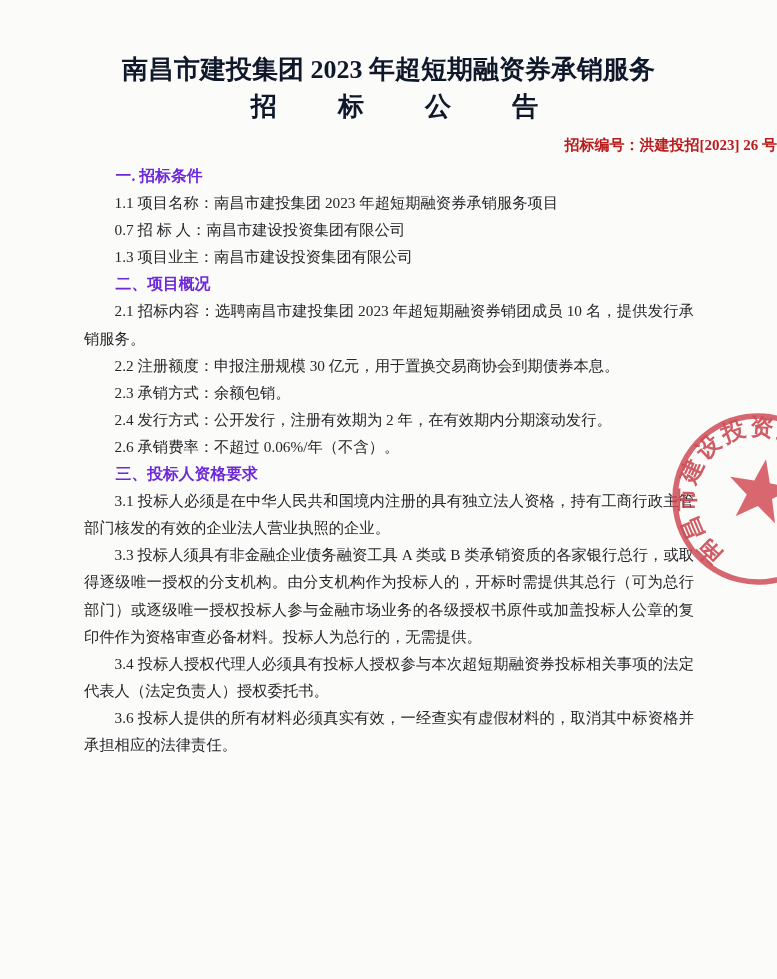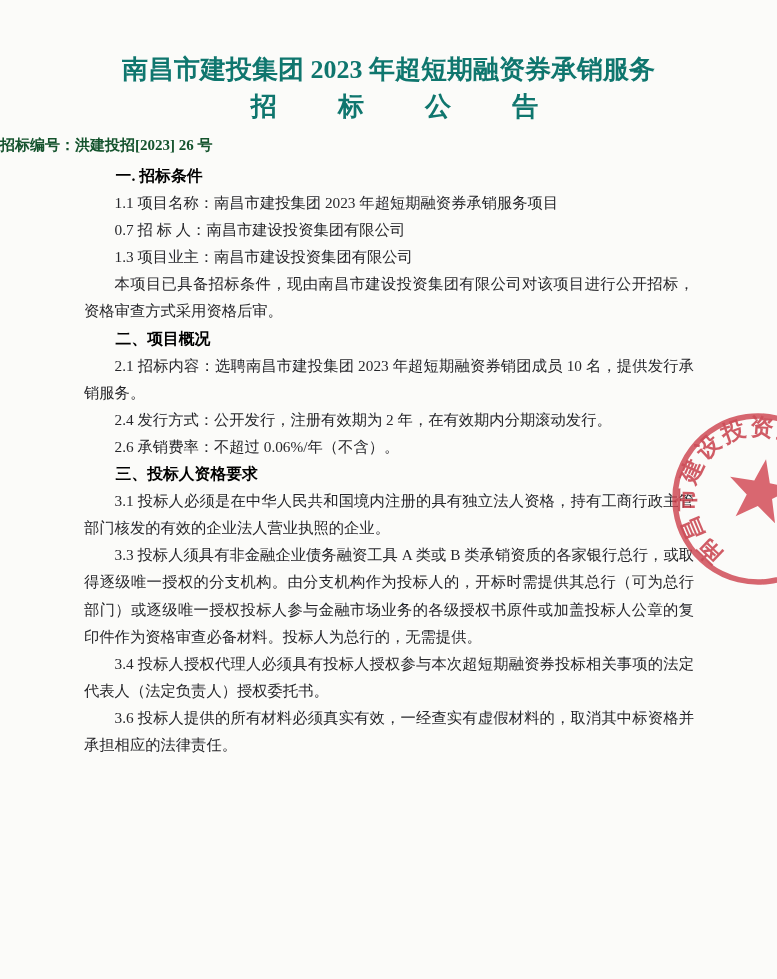--- a/index.html
+++ b/index.html
@@ -11,50 +11,50 @@
     background: #fbfbf9;
     overflow: hidden;
     color: #26262a;
     font-family: "Liberation Serif", "DejaVu Serif", serif;
   }
   .doc-title {
     padding-top: 52px;
     text-align: center;
     font-size: 26px;
     font-weight: bold;
-    color: #0f766e;
+    color: #0f172a;
     line-height: 36px;
   }
   .doc-title .line2 {
     line-height: 38px;
     letter-spacing: 1.05em;
     text-indent: 1.05em; 
     margin-left: 12px;
   }
   .doc-number {
     margin-top: 8px;
-    text-align: left;
+    text-align: right;
     font-size: 15px;
     font-weight: bold;
     line-height: 22px;
-    color: #14532d;
+    color: #b91c1c;
   }
   .body-text {
     margin: 6px 84px 0 84px;
     width: 610px;
     font-size: 15.3px;
     line-height: 27.1px;
     text-align: justify;
     text-justify: inter-ideograph;
   }
   .sec-heading {
     font-weight: bold;
     font-size: 15.8px;
     text-indent: 2em;
-    color: #000000;
+    color: #6d28d9;
   }
   .para {
     text-indent: 2em;
   }
   .seal {
     position: absolute;
     left: 658px;
     top: 399px;
     width: 200px;
     height: 200px;
@@ -72,24 +72,25 @@
   </div>
 
   <div class="doc-number">招标编号：洪建投招[2023] 26 号</div>
 
   <div class="body-text">
 
     <div class="sec-heading">一. 招标条件</div>
     <div class="para">1.1 项目名称：南昌市建投集团 2023 年超短期融资券承销服务项目</div>
     <div class="para">0.7 招 标 人：南昌市建设投资集团有限公司</div>
     <div class="para">1.3 项目业主：南昌市建设投资集团有限公司</div>
-    <div class="para">本项目已具备招标条件，现由南昌市建设投资集团有限公司对该项目进行公开招标，资格审查方式采用资格后审。</div>
 
     <div class="sec-heading">二、项目概况</div>
     <div class="para">2.1 招标内容：选聘南昌市建投集团 2023 年超短期融资券销团成员 10 名，提供发行承销服务。</div>
+    <div class="para">2.2 注册额度：申报注册规模 30 亿元，用于置换交易商协会到期债券本息。</div>
+    <div class="para">2.3 承销方式：余额包销。</div>
     <div class="para">2.4 发行方式：公开发行，注册有效期为 2 年，在有效期内分期滚动发行。</div>
     <div class="para">2.6 承销费率：不超过 0.06%/年（不含）。</div>
 
     <div class="sec-heading">三、投标人资格要求</div>
     <div class="para">3.1  投标人必须是在中华人民共和国境内注册的具有独立法人资格，持有工商行政主管部门核发的有效的企业法人营业执照的企业。</div>
     <div class="para">3.3  投标人须具有非金融企业债务融资工具 A 类或 B 类承销资质的各家银行总行，或取得逐级唯一授权的分支机构。由分支机构作为投标人的，开标时需提供其总行（可为总行部门）或逐级唯一授权投标人参与金融市场业务的各级授权书原件或加盖投标人公章的复印件作为资格审查必备材料。投标人为总行的，无需提供。</div>
     <div class="para">3.4 投标人授权代理人必须具有投标人授权参与本次超短期融资券投标相关事项的法定代表人（法定负责人）授权委托书。</div>
     <div class="para">3.6 投标人提供的所有材料必须真实有效，一经查实有虚假材料的，取消其中标资格并承担相应的法律责任。</div>
 
   </div>

